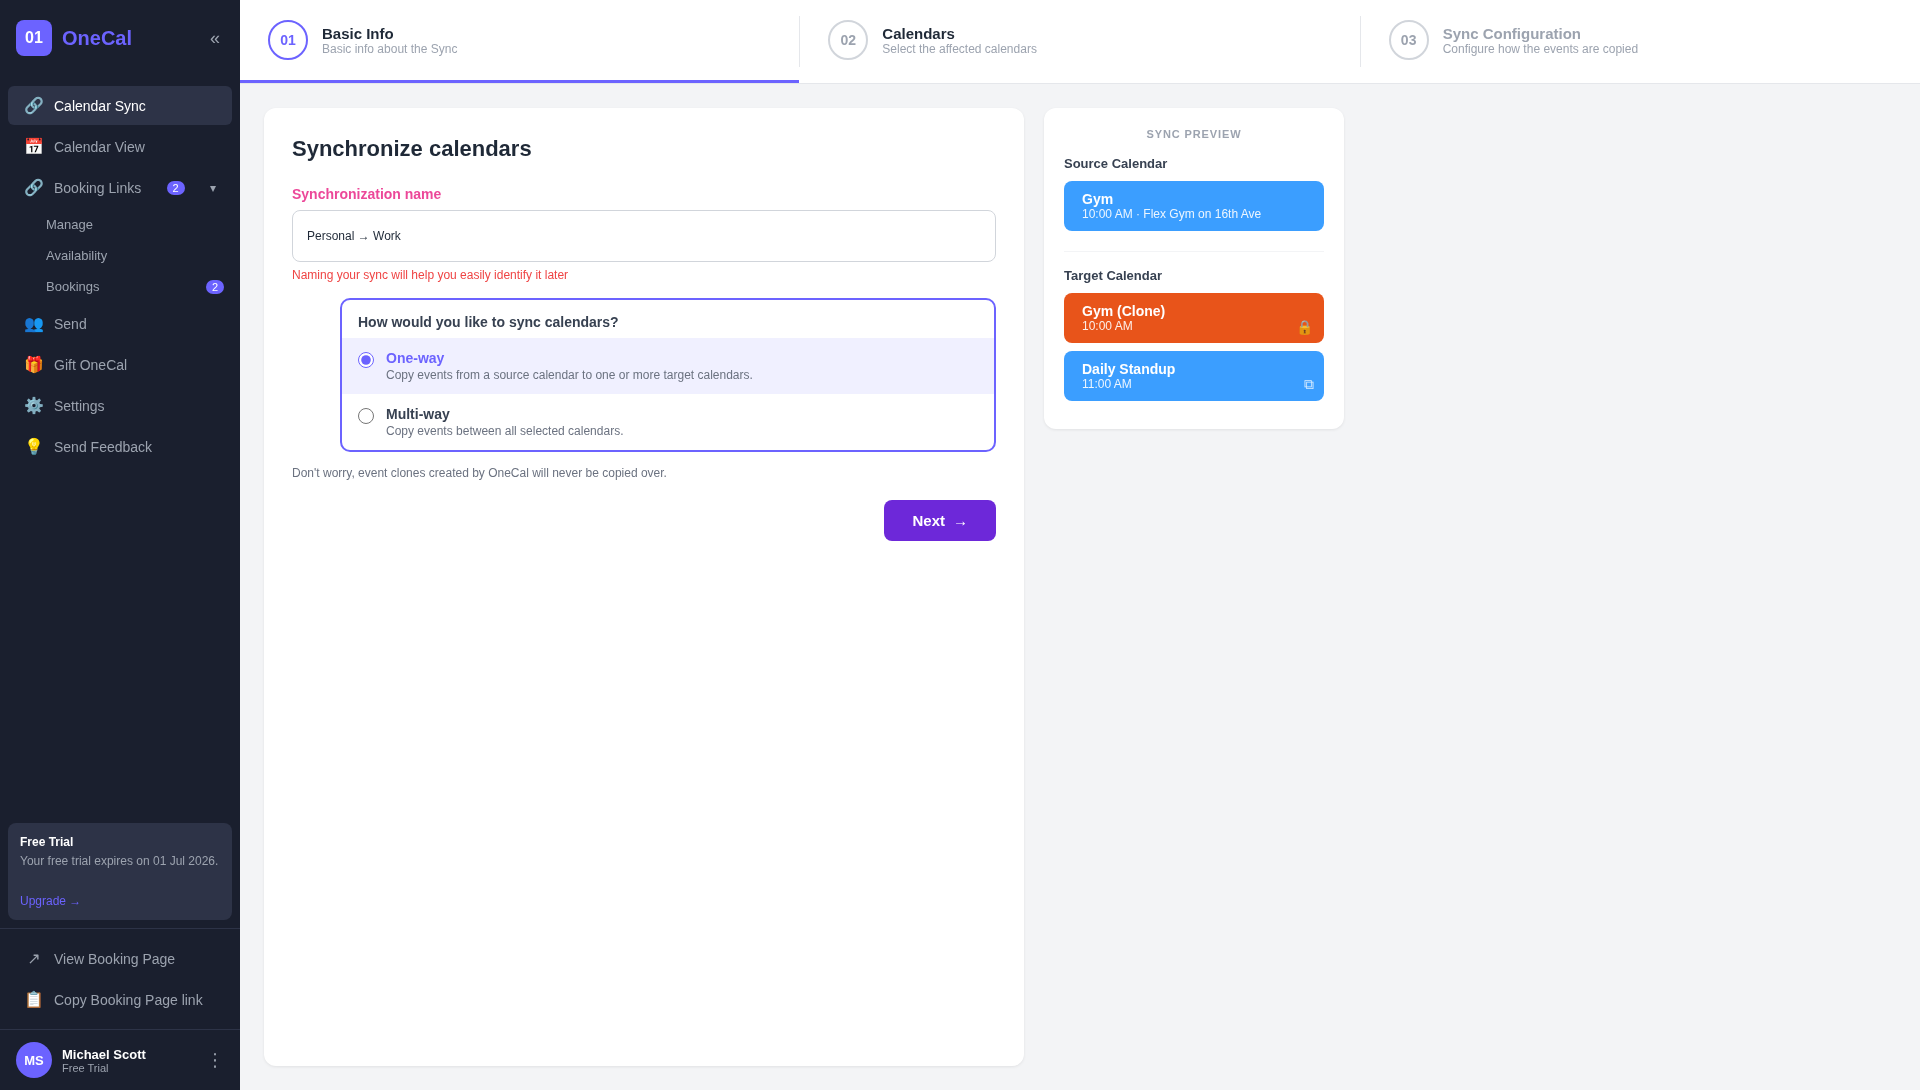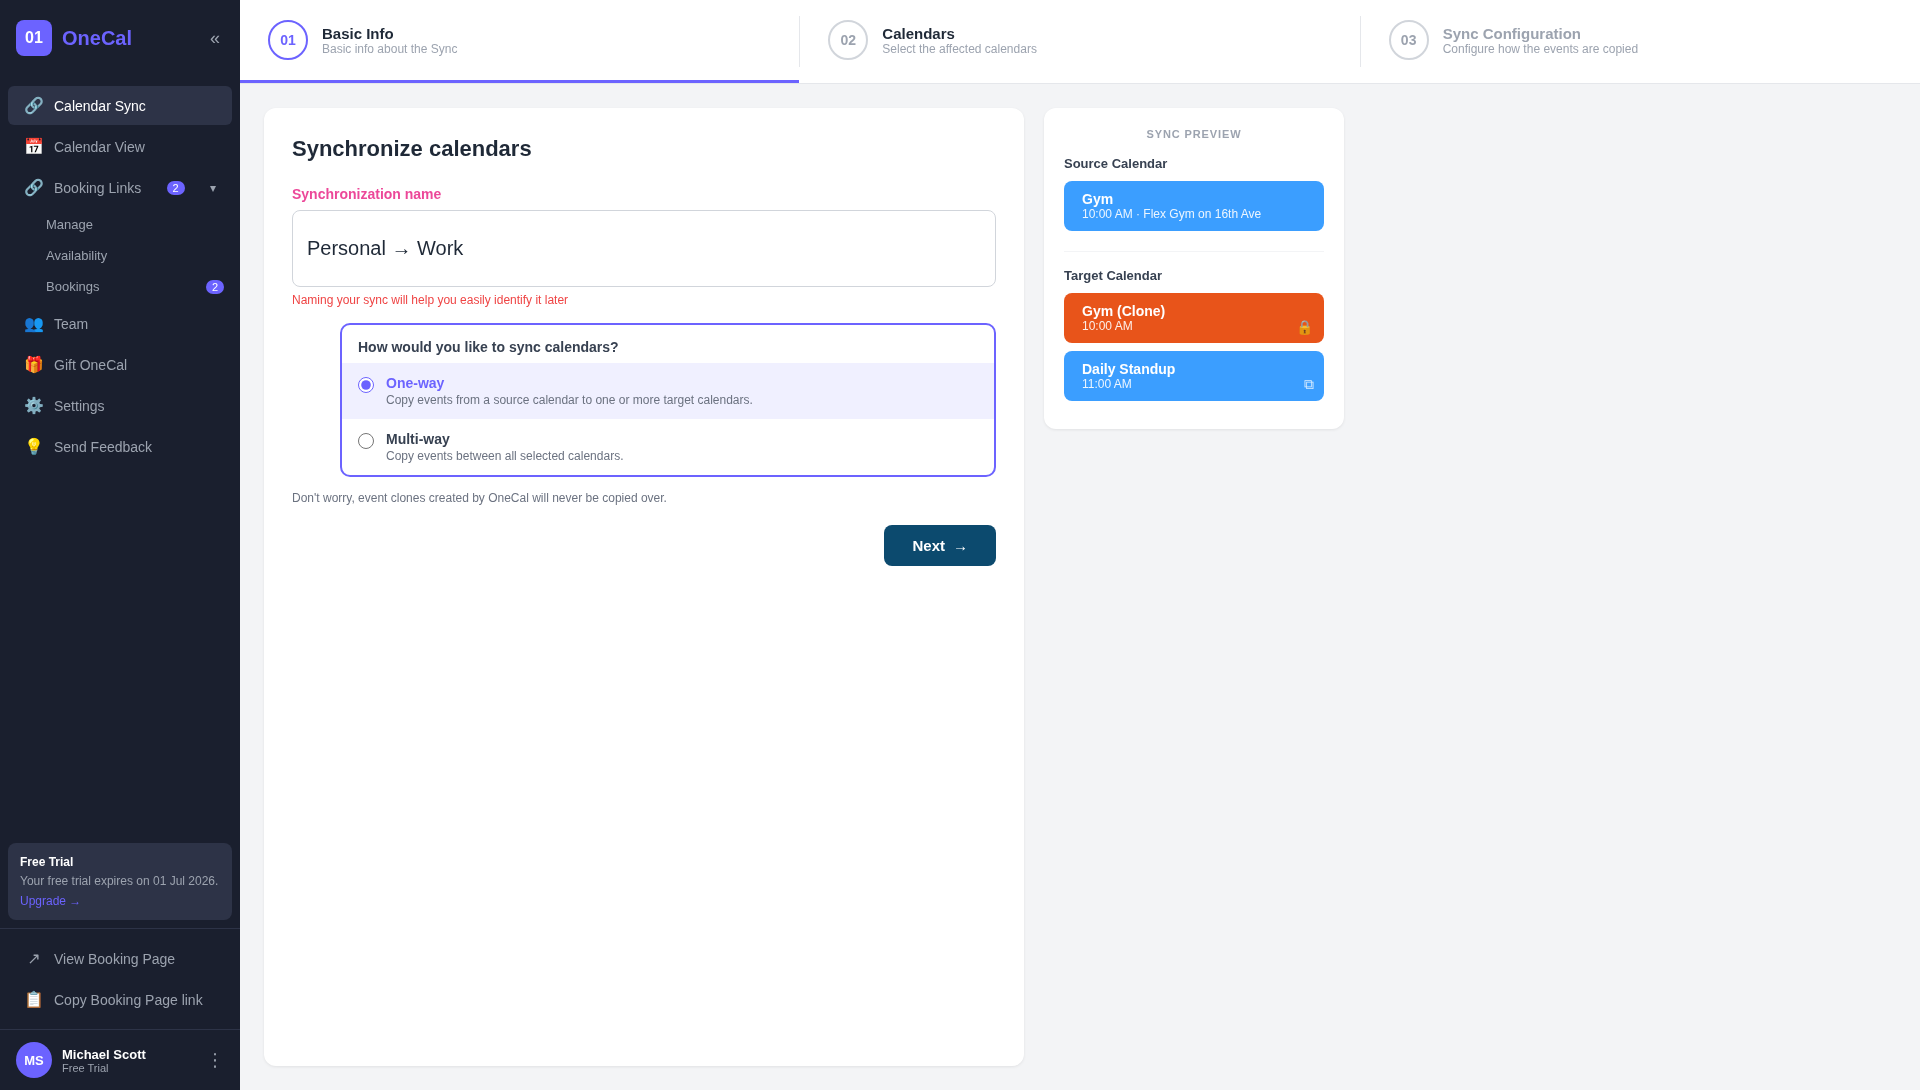--- a/index.html
+++ b/index.html
@@ -93,21 +93,21 @@
       border-radius: 10px;
     }
     .free-trial-box {
       margin: 8px;
       background: #2d3347;
       border-radius: 8px;
       padding: 12px;
       font-size: 12px;
     }
     .free-trial-box .title { color: #fff; font-weight: 600; margin-bottom: 4px; }
-    .free-trial-box .desc { color: #9ca3af; margin-bottom: 4px; line-height: 1.4; }
+    .free-trial-box .desc { color: #9ca3af; margin-bottom: 24px; line-height: 1.4; }
     .upgrade-btn {
       background: none;
       border: none;
       color: #6c63ff;
       cursor: pointer;
       font-size: 12px;
       padding: 0;
     }
     .sidebar-footer-links {
       padding: 8px 0;
@@ -228,22 +228,22 @@
       font-size: 14px;
       font-weight: 600;
       color: #ec4899;
       margin-bottom: 8px;
       display: block;
     }
     .form-input {
       width: 100%;
       border: 1px solid #d1d5db;
       border-radius: 8px;
-      padding: 26px 14px;
-      font-size: 20px;
+      padding: 18px 14px;
+      font-size: 12px;
       color: #1f2937;
       outline: none;
     }
     .form-hint {
       font-size: 12px;
       color: #ef4444;
       margin-top: 6px;
     }
     .sync-type-box {
       border: 2px solid #6c63ff;
@@ -282,21 +282,21 @@
       color: #6b7280;
       margin-top: 2px;
     }
     .sync-option.unselected .sync-option-label { color: #374151; }
     .sync-footer-note {
       font-size: 12px;
       color: #6b7280;
       margin-top: 14px;
     }
     .next-btn {
-      background: #0c4a6e;
+      background: #6d28d9;
       color: #fff;
       border: none;
       border-radius: 8px;
       padding: 12px 28px;
       font-size: 15px;
       font-weight: 600;
       cursor: pointer;
       display: flex;
       align-items: center;
       gap: 8px;
@@ -386,21 +386,21 @@
     </div>
     <div class="nav-sub-item">
       <span>Availability</span>
     </div>
     <div class="nav-sub-item">
       <span>Bookings</span>
       <span class="nav-sub-badge">2</span>
     </div>
     <div class="nav-item">
       <span class="icon">👥</span>
-      <span>Team</span>
+      <span>Send</span>
     </div>
     <div class="nav-item">
       <span class="icon">🎁</span>
       <span>Gift OneCal</span>
     </div>
     <div class="nav-item">
       <span class="icon">⚙️</span>
       <span>Settings</span>
     </div>
     <div class="nav-item">

